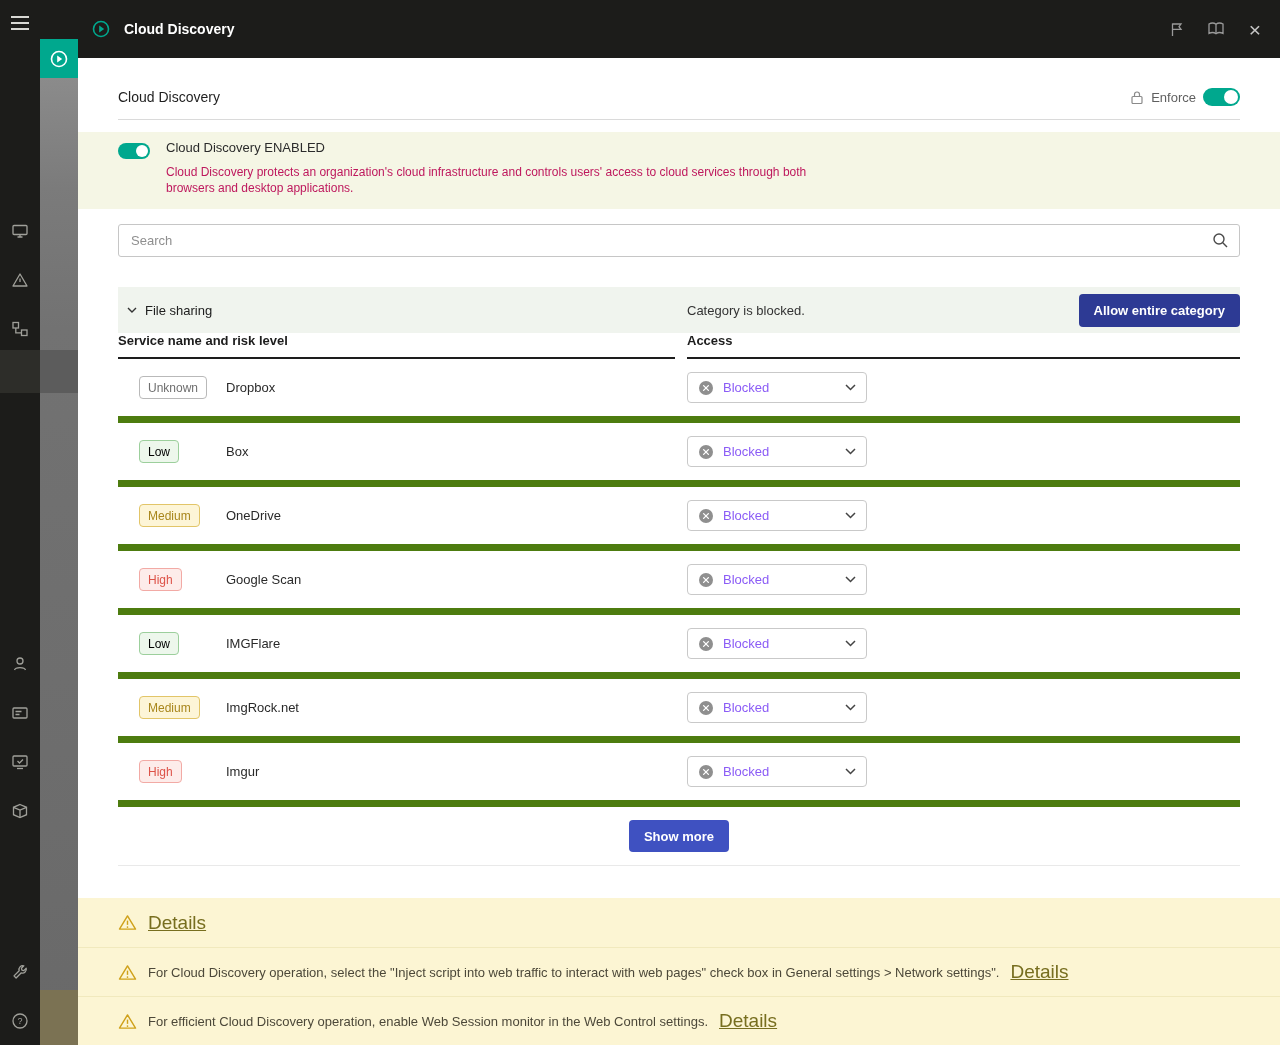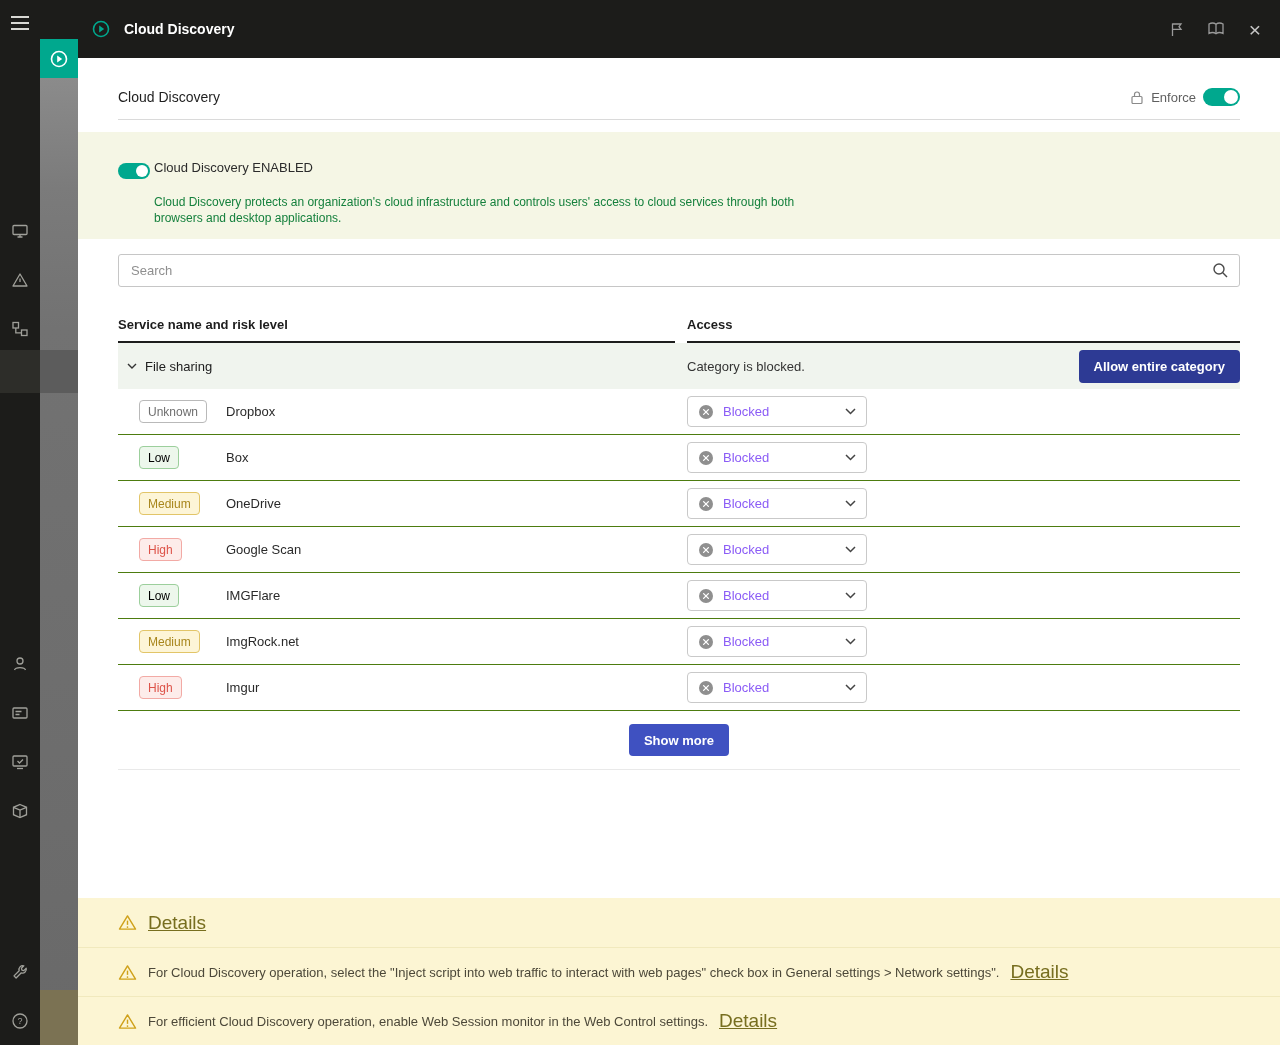--- a/index.html
+++ b/index.html
@@ -62,24 +62,24 @@
     display:flex; justify-content:space-between; align-items:center;
   }
   .page-title { font-size:14px; color:#1f1f1f; font-weight:400; }
   .enforce { display:flex; align-items:center; gap:7px; }
   .enforce-label { font-size:13px; color:#5f5f5f; }
   .toggle { width:37px; height:18px; border-radius:9px; background:#00a88e; position:relative; cursor:pointer; flex:none; }
   .toggle::after { content:""; position:absolute; right:2px; top:2px; width:14px; height:14px; background:#fff; border-radius:50%; }
   .toggle.small { width:32px; height:16px; }
   .toggle.small::after { width:12px; height:12px; }
 
-  .enabled-banner { margin-top:12px; background:#f5f6e5; padding:28px 40px 13px; display:flex; gap:4px; align-items:flex-start; }
+  .enabled-banner { margin-top:12px; background:#f5f6e5; padding:8px 40px 13px; display:flex; gap:16px; align-items:flex-start; }
   .eb-toggle { margin-top:3px; }
   .eb-title { font-size:13px; color:#2b2b2b; }
-  .eb-desc { font-size:12px; color:#15803d; margin-top:20px; max-width:648px; line-height:1.3; }
+  .eb-desc { font-size:12px; color:#be185d; margin-top:10px; max-width:648px; line-height:1.3; }
 
   .search-wrap { margin:15px 40px 0; position:relative; }
   .search-input {
     width:100%; height:33px; border:1px solid #c6c6c6; border-radius:3px;
     padding:0 40px 0 12px; font-size:13px; color:#333; outline:none;
     font-family:"Liberation Sans", sans-serif; background:#fff;
   }
   .search-input::placeholder { color:#8f8f8f; }
   .search-icon { position:absolute; right:11px; top:8px; cursor:pointer; }
 
@@ -88,21 +88,21 @@
   .th { font-size:13px; font-weight:bold; color:#1d1d1d; padding-bottom:9px; border-bottom:2px solid #1d1d1d; }
 
   .cat-row { height:46px; background:#f0f4ee; }
   .cat-left { display:flex; align-items:center; gap:8px; padding-left:9px; cursor:pointer; }
   .cat-name { font-size:13px; color:#202020; }
   .cat-right { display:flex; align-items:center; justify-content:space-between; }
   .cat-status { font-size:13px; color:#333; }
   .btn { border:none; border-radius:4px; color:#fff; font-weight:bold; font-size:13px; cursor:pointer; font-family:"Liberation Sans", sans-serif; }
   .btn-allow { background:#2d3a94; height:33px; padding:0 15px; }
 
-  .srow { height:46px; border-bottom:1px solid #4d7c0f; }
+  .srow { height:64px; border-bottom:7px solid #4d7c0f; }
   .service-cell { display:flex; align-items:center; padding-left:21px; }
   .badge-wrap { width:87px; flex:none; }
   .badge { display:inline-block; font-size:12px; line-height:1; padding:5px 8px 4px; border:1px solid #bbb; border-radius:4px; background:#fff; }
   .badge[data-risk="unknown"] { color:#6f6f6f; border-color:#b9b9b9; background:#ffffff; }
   .badge[data-risk="low"]     { color:#000000; border-color:#9ccf9c; background:#edf7ec; }
   .badge[data-risk="medium"]  { color:#a8861c; border-color:#e2c568; background:#fdf5d7; }
   .badge[data-risk="high"]    { color:#dd5349; border-color:#f2aaa5; background:#fdecea; }
   .svc { font-size:13px; color:#2a2a2a; }
 
   .dropdown {
@@ -267,38 +267,38 @@
     <span class="search-icon">
       <svg width="17" height="17" viewBox="0 0 17 17">
           <circle cx="7" cy="7" r="5" stroke="#4a4a4a" fill="none" stroke-width="1.4"></circle>
           <path d="M10.8 10.8L15 15" stroke="#4a4a4a" stroke-width="1.4"></path>
         </svg>
     </span>
   </div>
 
   <div class="table">
 
-    <div class="grid-row">
-      <div class="th">Service name and risk level</div>
-      <div class="th">Access</div>
-    </div>
-
     <div class="grid-row cat-row">
       <div class="cat-left">
         <span>
           <svg width="10" height="6" viewBox="0 0 10 6">
               <path d="M1 1l4 4 4-4" stroke="#333" stroke-width="1.4" fill="none"></path>
             </svg>
         </span>
         <span class="cat-name">File sharing</span>
       </div>
       <div class="cat-right">
         <span class="cat-status">Category is blocked.</span>
         <button class="btn btn-allow">Allow entire category</button>
       </div>
+    </div>
+
+    <div class="grid-row">
+      <div class="th">Service name and risk level</div>
+      <div class="th">Access</div>
     </div>
 
     <div class="grid-row srow">
       <div class="service-cell">
         <span class="badge-wrap"><span class="badge" data-risk="unknown">Unknown</span></span>
         <span class="svc">Dropbox</span>
       </div>
       <div>
         <div class="dropdown">
           <span>

